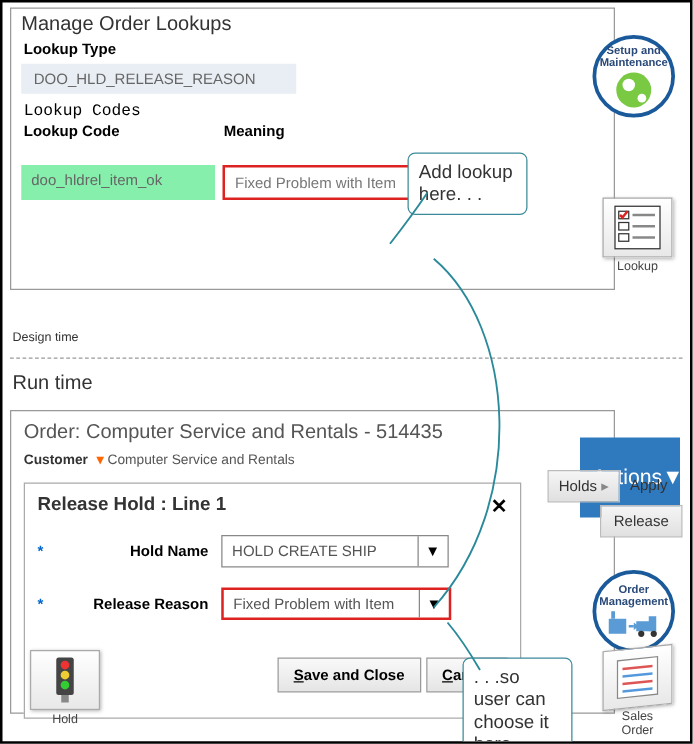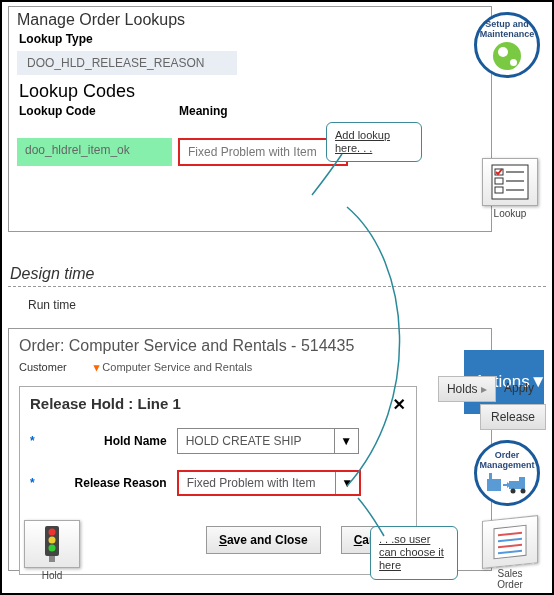--- a/index.html
+++ b/index.html
@@ -2,56 +2,56 @@
 <html><head>
 <meta charset="utf-8">
 <style>
 * { box-sizing: border-box; margin: 0; padding: 0; }
 body { font-family: Arial, Helvetica, sans-serif; font-size: 12px; background: #fff; width: 554px; height: 595px; position: relative; border: 2px solid #000; }
 .top-panel { position: absolute; left: 6px; top: 4px; width: 484px; height: 226px; border: 1px solid #999; background: #fff; }
 .bottom-panel { position: absolute; left: 6px; top: 326px; width: 484px; height: 243px; border: 1px solid #999; background: #fff; }
 .mlp-title { font-size: 16px; font-weight: normal; color: #333; padding: 4px 8px 2px; }
 .lbl-bold { font-weight: bold; font-size: 12px; padding: 1px 10px; }
 .lt-value { background: #e8eef4; color: #666; padding: 5px 10px; margin: 4px 8px; width: 220px; }
-.codes-hdr { font-size: 18px; padding: 2px 10px 0; }
+.codes-hdr { font-size: 13px; padding: 2px 10px 0; font-family: Liberation Mono, monospace; }
 .cols { display: flex; padding: 0 10px; margin-top: 2px; }
 .col-code { width: 160px; font-weight: bold; }
 .col-mean { font-weight: bold; }
 .row { display: flex; margin: 20px 8px 8px; }
 .cell-code { width: 155px; background: #86efac; color: #666; padding: 5px 8px; }
 .cell-mean { width: 170px; border: 2px solid #d22; background: #fff; color: #777; padding: 5px 8px; margin-left: 6px; }
-.callout { position: absolute; background: #fff; border: 1px solid #3a8a9a; border-radius: 6px; padding: 6px 8px; font-size: 11px; color: #333; line-height: 1.2; text-decoration: underline; }
+.callout { position: absolute; background: #fff; border: 1px solid #3a8a9a; border-radius: 6px; padding: 6px 8px; font-size: 15px; color: #333; line-height: 1.2; }
 .callout.c1 { left: 324px; top: 120px; width: 96px; }
 .callout.c2 { left: 368px; top: 524px; width: 88px; }
-.design-lbl { position: absolute; left: 8px; top: 263px; font-size: 16px; color: #333; font-style: italic; }
-.runtime-lbl { position: absolute; left: 26px; top: 296px; font-size: 12px; color: #333; }
+.design-lbl { position: absolute; left: 8px; top: 263px; font-size: 10px; color: #333; }
+.runtime-lbl { position: absolute; left: 8px; top: 296px; font-size: 16px; color: #333; }
 .dotted { position: absolute; left: 6px; right: 6px; top: 284px; border-top: 1px dashed #999; }
 .order-title { font-size: 16px; color: #555; padding: 8px 10px 4px; }
 .cust-line { padding: 2px 10px 8px; font-size: 11px; }
-.cust-lbl { font-weight: normal; color: #333; margin-right: 24px; }
+.cust-lbl { font-weight: bold; color: #333; margin-right: 4px; }
 .cust-flag { color: #f60; font-weight: bold; }
 .cust-val { color: #555; }
 .dialog { margin: 4px 10px 8px; border: 1px solid #aaa; background: #fff; padding: 8px 10px 20px; position: relative; width: 398px; }
 .dlg-title { font-size: 15px; font-weight: bold; color: #333; }
 .dlg-close { position: absolute; right: 10px; top: 8px; font-size: 16px; font-weight: bold; cursor: pointer; }
 .frow { display: flex; align-items: center; margin-top: 16px; }
 .req { color: #06c; font-weight: bold; margin-right: 4px; }
 .flbl { font-weight: bold; width: 128px; text-align: right; margin-right: 10px; }
 .select { display: flex; align-items: center; border: 1px solid #888; background: #fff; height: 26px; }
 .select.red { border: 2px solid #d22; }
 .sel-val { padding: 0 8px; color: #555; font-size: 12px; min-width: 156px; }
 .sel-arr { border-left: 1px solid #888; width: 24px; height: 100%; display: flex; align-items: center; justify-content: center; }
-.btn-row { display: flex; justify-content: flex-end; gap: 20px; margin-top: 30px; }
+.btn-row { display: flex; justify-content: flex-end; gap: 4px; margin-top: 30px; }
 .btn { border: 1px solid #999; background: linear-gradient(#f9f9f9,#e5e5e5); padding: 6px 12px; font-size: 12px; font-weight: bold; cursor: pointer; }
 .btn .u { text-decoration: underline; }
 .side-btn { position: absolute; border: 1px solid #bbb; background: linear-gradient(#f5f5f5,#e0e0e0); padding: 5px 10px; font-size: 12px; color: #333; cursor: pointer; }
 .actions-btn { position: absolute; right: 8px; top: 348px; width: 80px; background: #2f7abf; color: #fff; border: none; padding: 22px 10px; font-size: 17px; display: flex; align-items: center; justify-content: space-between; cursor: pointer; }
 .icon-tile { position: absolute; width: 56px; text-align: center; font-size: 10px; color: #444; }
 .icon-tile .tbox { border: 1px solid #aaa; background: linear-gradient(#fff,#e8e8e8); padding: 4px; margin-bottom: 2px; box-shadow: 1px 1px 3px rgba(0,0,0,0.3); display: flex; align-items: center; justify-content: center; height: 48px; }
-.circle-badge { position: absolute; width: 66px; height: 66px; border: 3px solid #1a5a9a; border-radius: 50%; background: #fff; display: flex; flex-direction: column; align-items: center; justify-content: center; font-size: 9px; font-weight: bold; text-align: center; color: #2a4a7a; line-height: 1.1; }
+.circle-badge { position: absolute; width: 66px; height: 66px; border: 3px solid #1a5a9a; border-radius: 50%; background: #fff; display: flex; flex-direction: column; align-items: center; justify-content: center; font-size: 9px; font-weight: bold; text-align: center; color: #2a4a7a; line-height: 1.1; margin-top: 16px; }
 .gear-circ { width: 28px; height: 28px; border-radius: 50%; background: #7ac943; margin-top: 3px; position: relative; }
 .gear-circ:before, .gear-circ:after { content: ""; position: absolute; background: #fff; border-radius: 50%; }
 .gear-circ:before { width: 10px; height: 10px; left: 5px; top: 5px; }
 .gear-circ:after { width: 7px; height: 7px; right: 4px; bottom: 4px; }
 svg.connector { position: absolute; left: 0; top: 0; pointer-events: none; }
 </style>
 </head>
 <body>
 
 <div class="top-panel">

